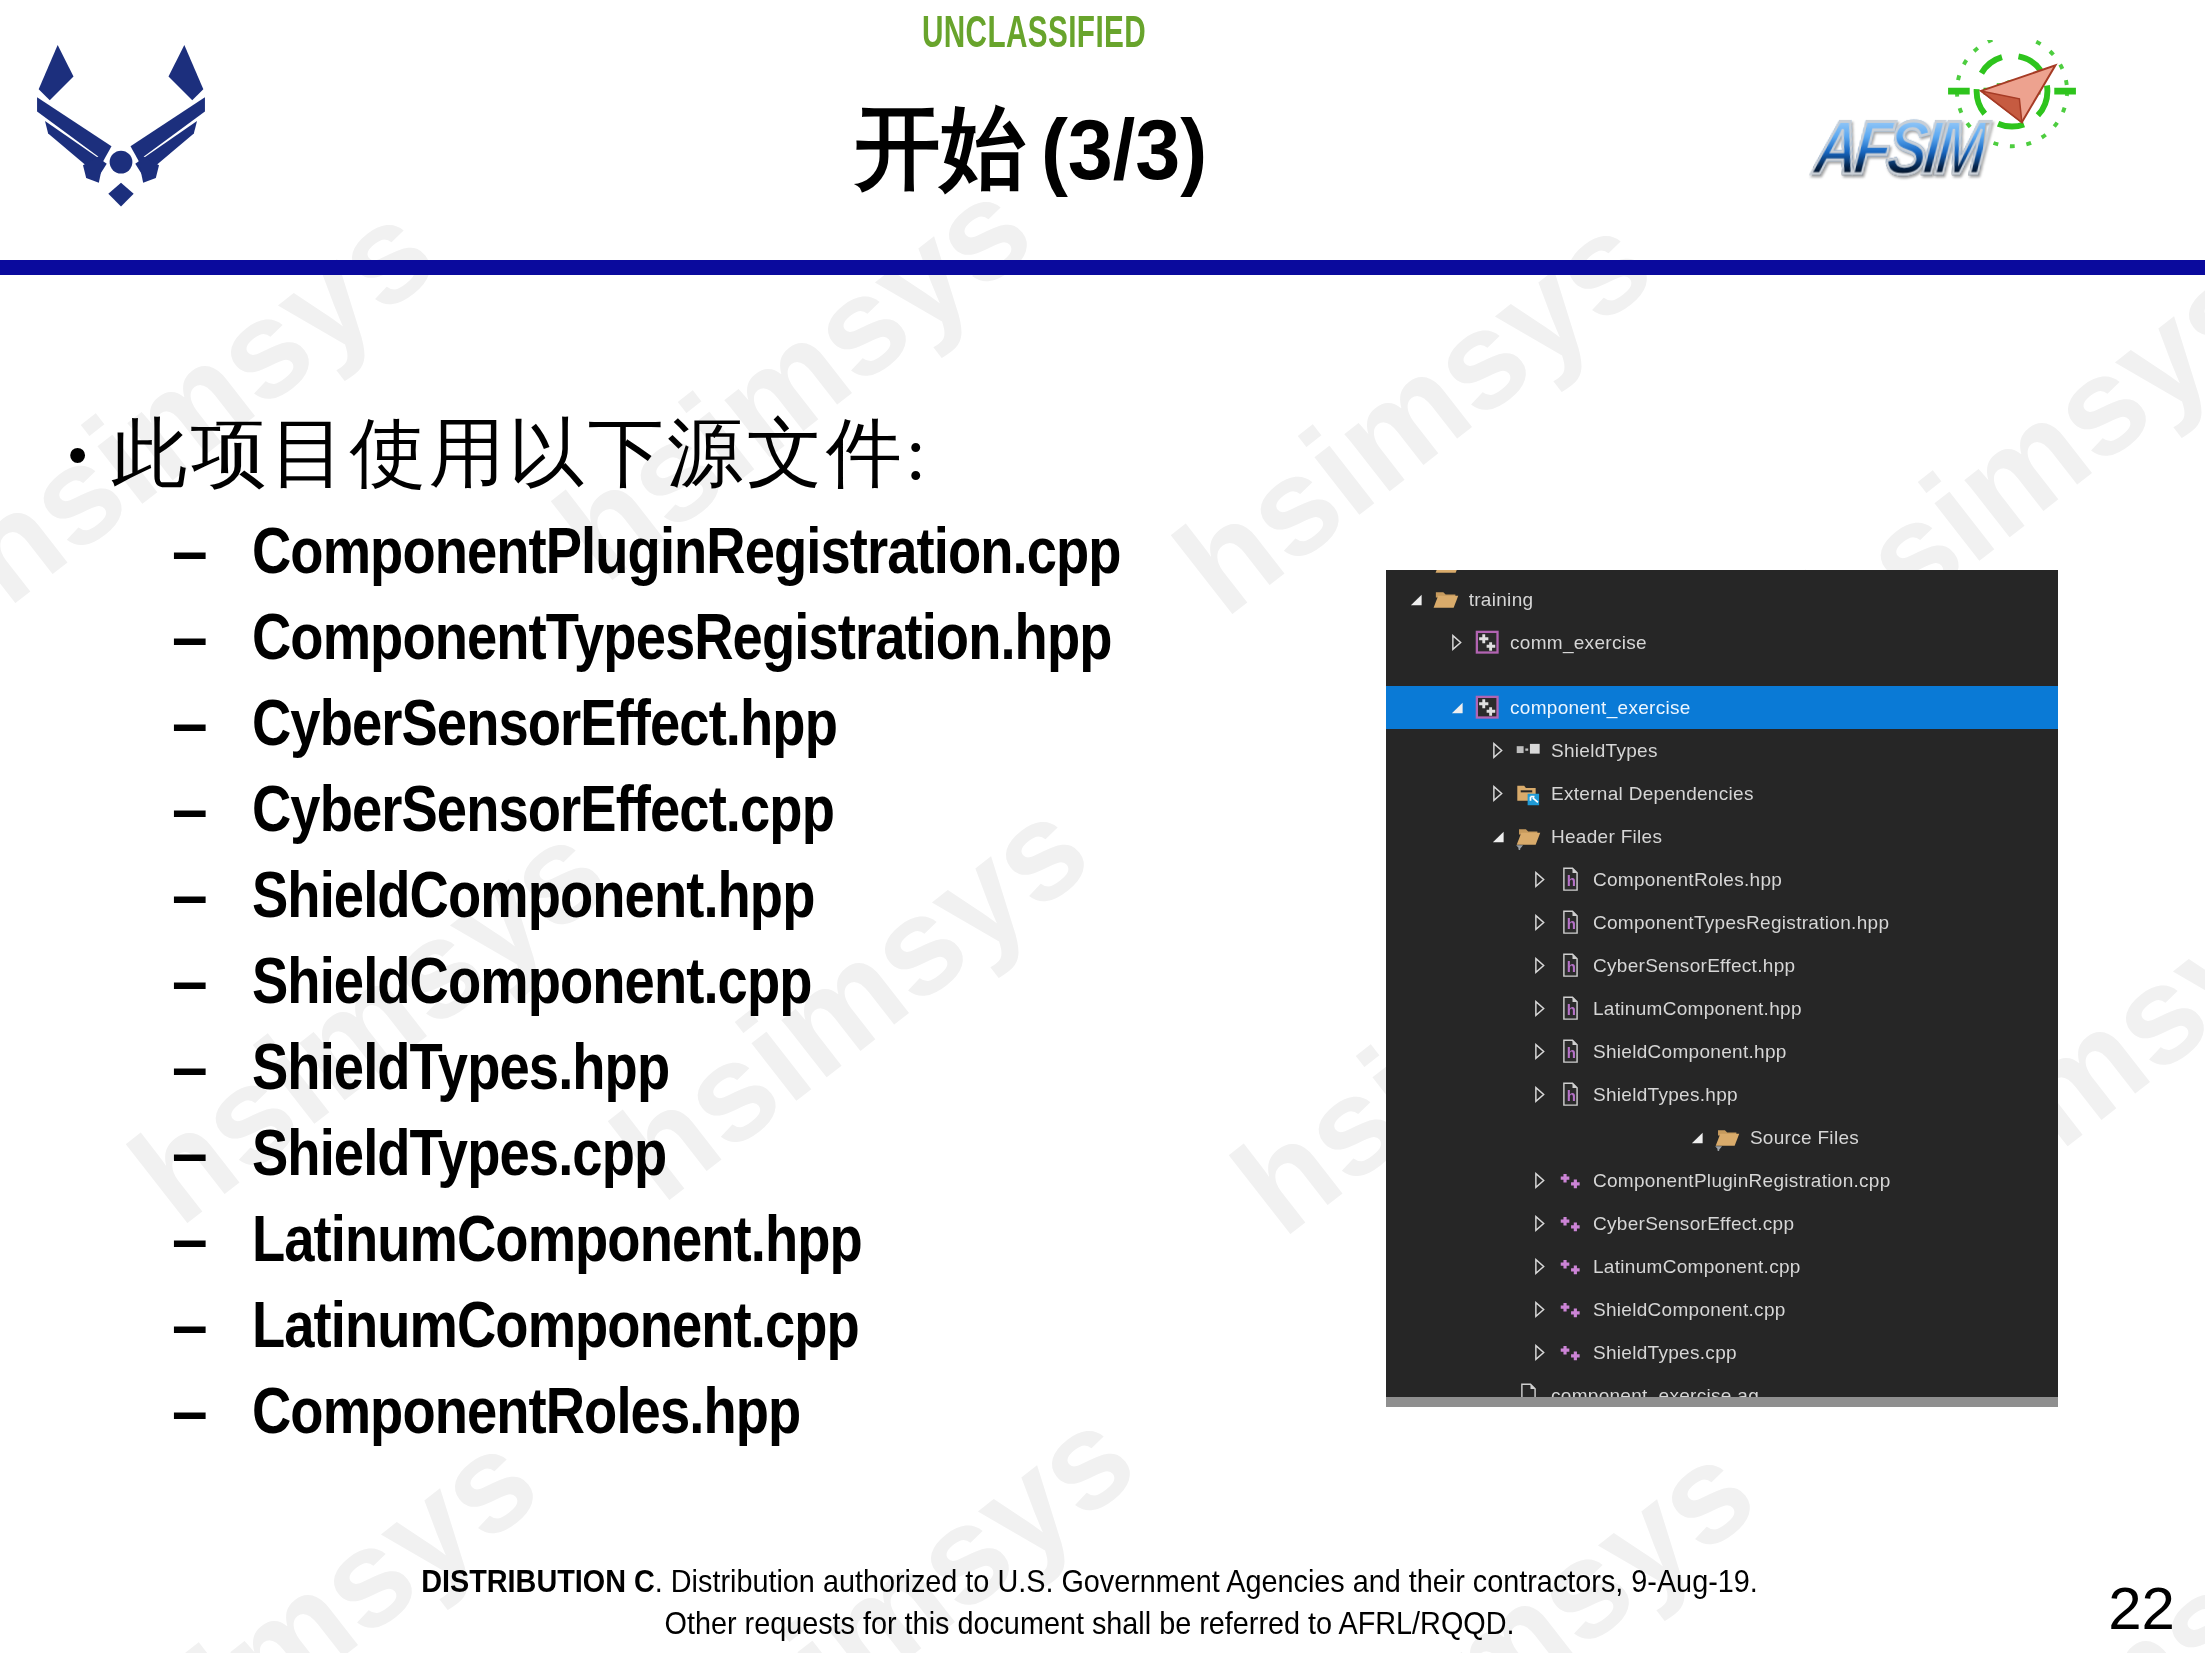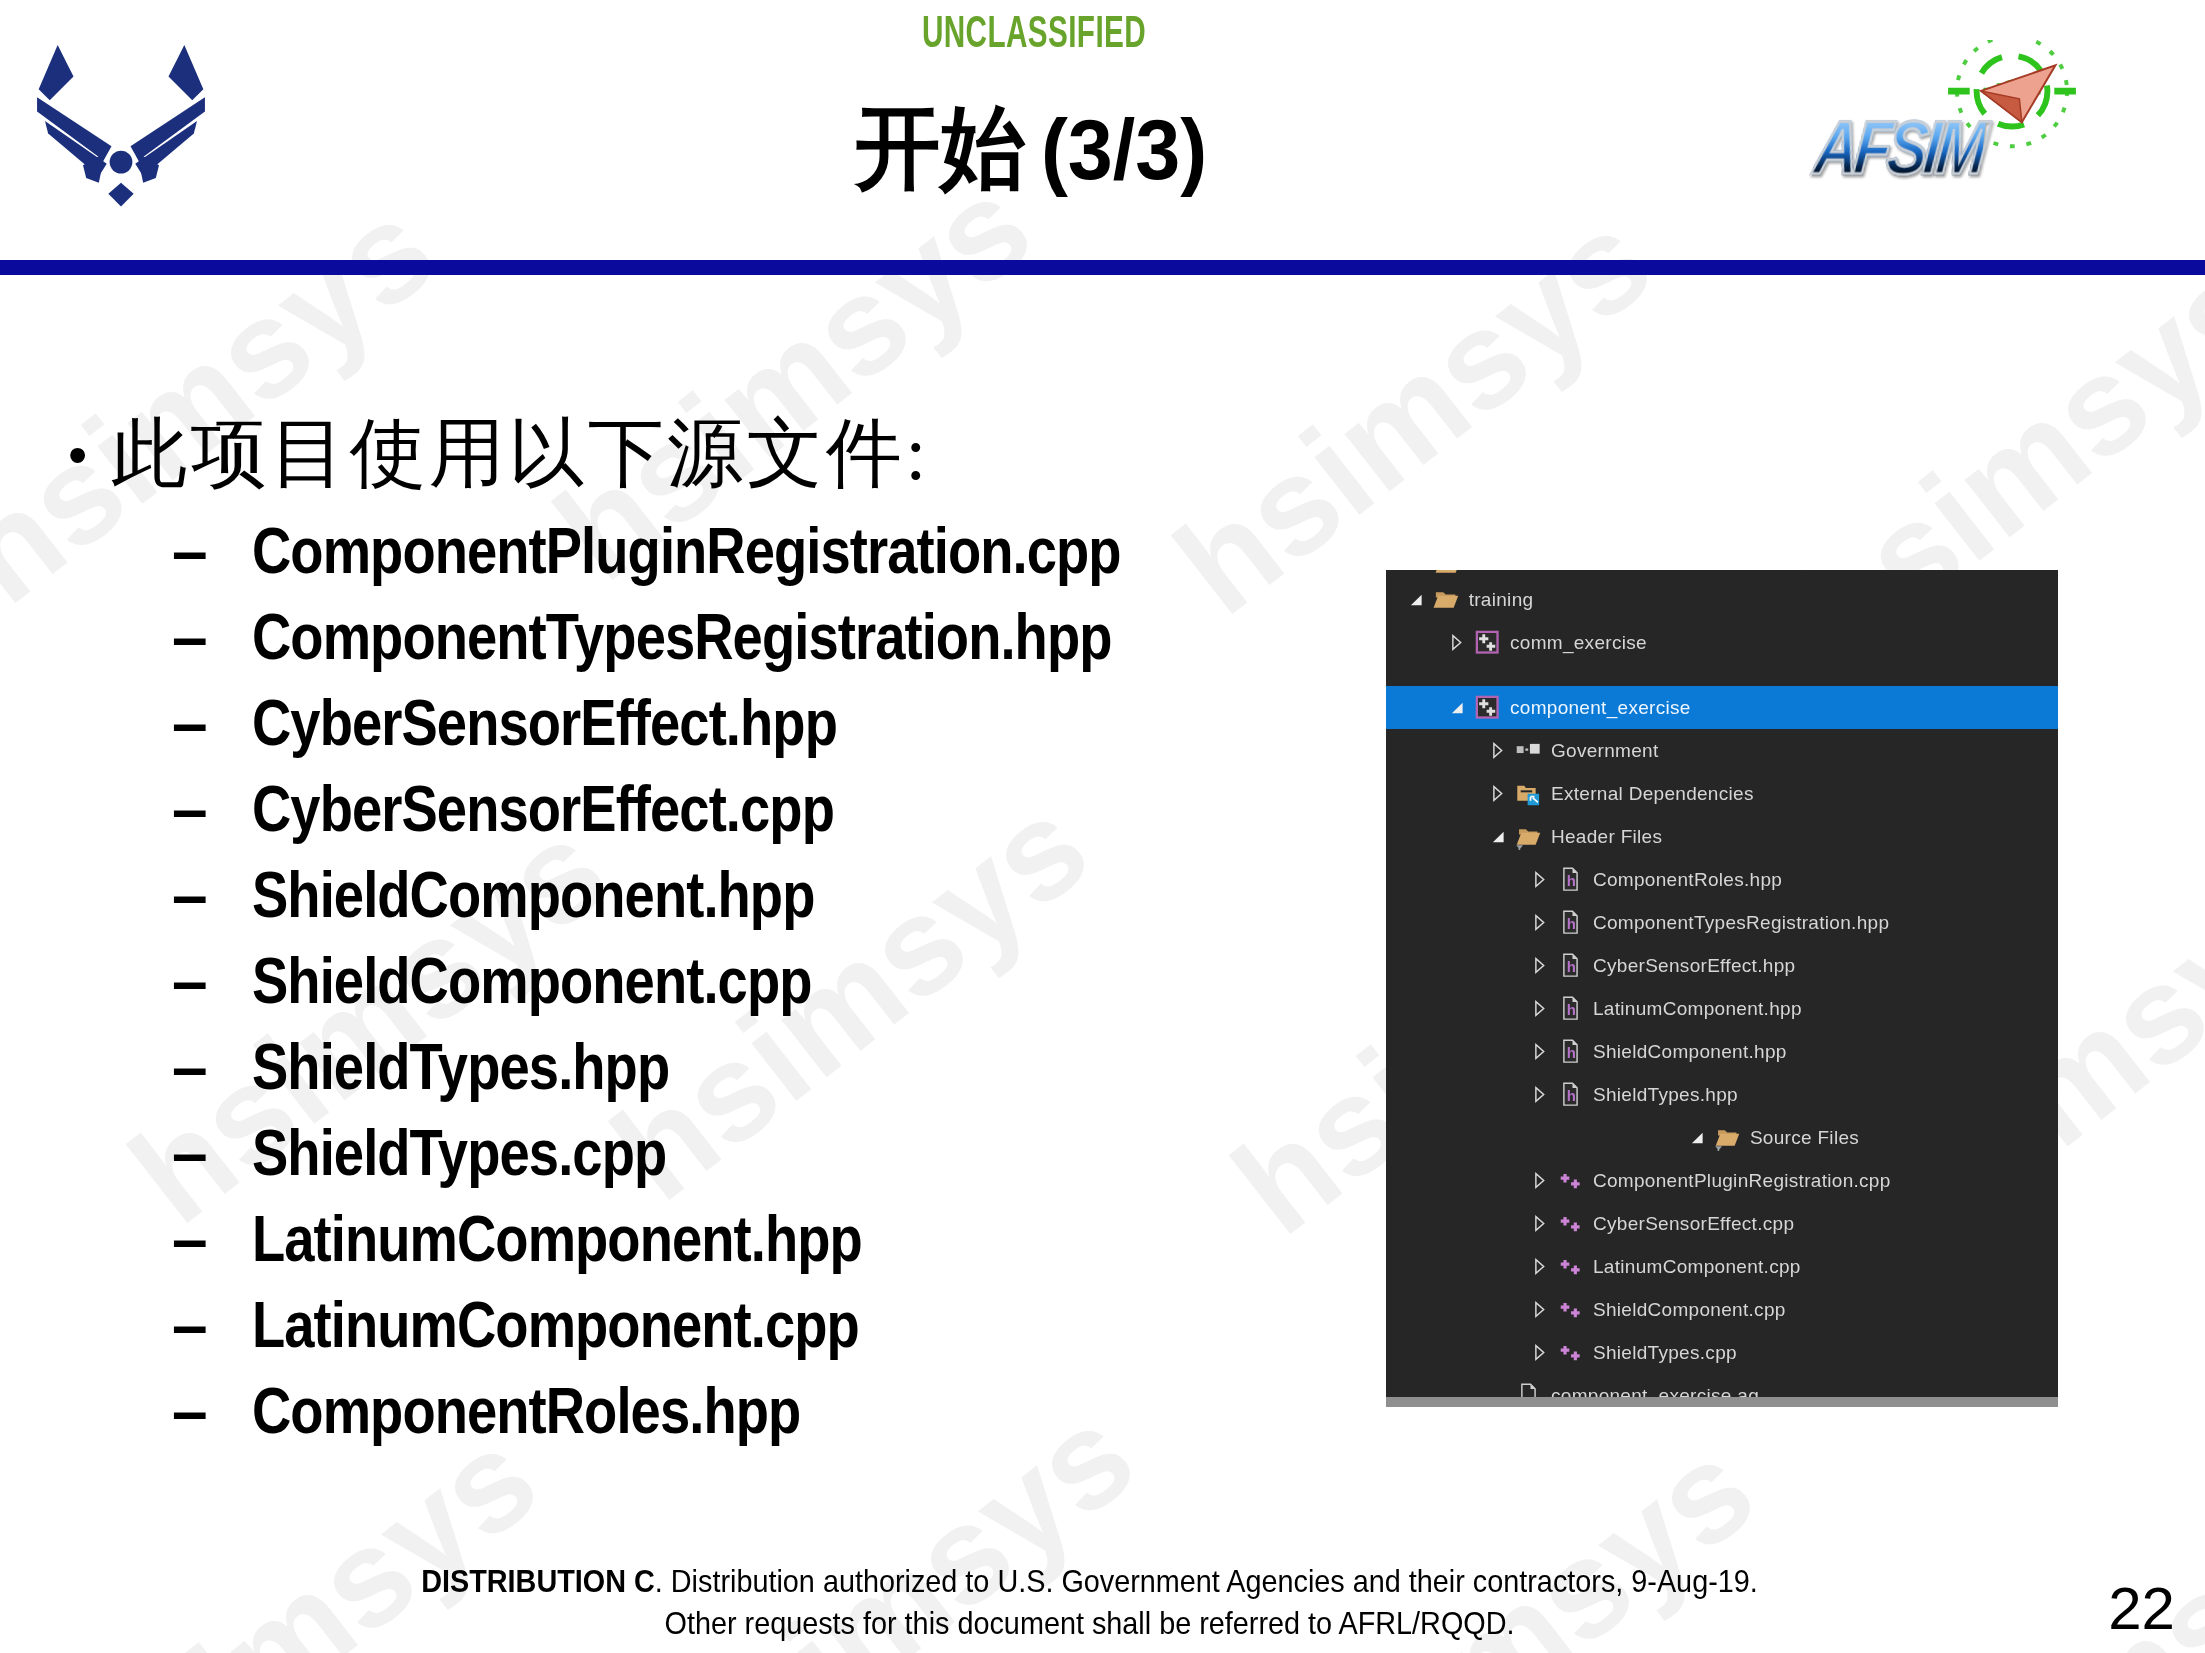--- a/index.html
+++ b/index.html
@@ -248,21 +248,21 @@
               <path d="M10 6 L26 20 L10 34 Z" fill="none" stroke="#d8d8d8" stroke-width="3"></path>
             </svg>
           </span>
           <span class="ticon">
             <svg viewBox="0 0 46 46" width="26.4" height="26.4">
               <rect x="3" y="16" width="12" height="12" fill="#bdbdbd"></rect>
               <rect x="18" y="20" width="5" height="4" fill="#bdbdbd"></rect>
               <rect x="26" y="12" width="17" height="17" fill="#d9d9d9"></rect>
             </svg>
           </span>
-          <span class="tlabel">Government</span>
+          <span class="tlabel">ShieldTypes</span>
         </div>
         <div class="trow" style="padding-left: 103px;">
           <span class="arrow">
             <svg viewBox="0 0 40 40" width="19.5" height="23">
               <path d="M10 6 L26 20 L10 34 Z" fill="none" stroke="#d8d8d8" stroke-width="3"></path>
             </svg>
           </span>
           <span class="ticon">
             <svg viewBox="0 0 46 46" width="26.4" height="26.4">
               <path d="M4 10h12l3 4h17v22H4z" fill="#d9ab6b"></path>

